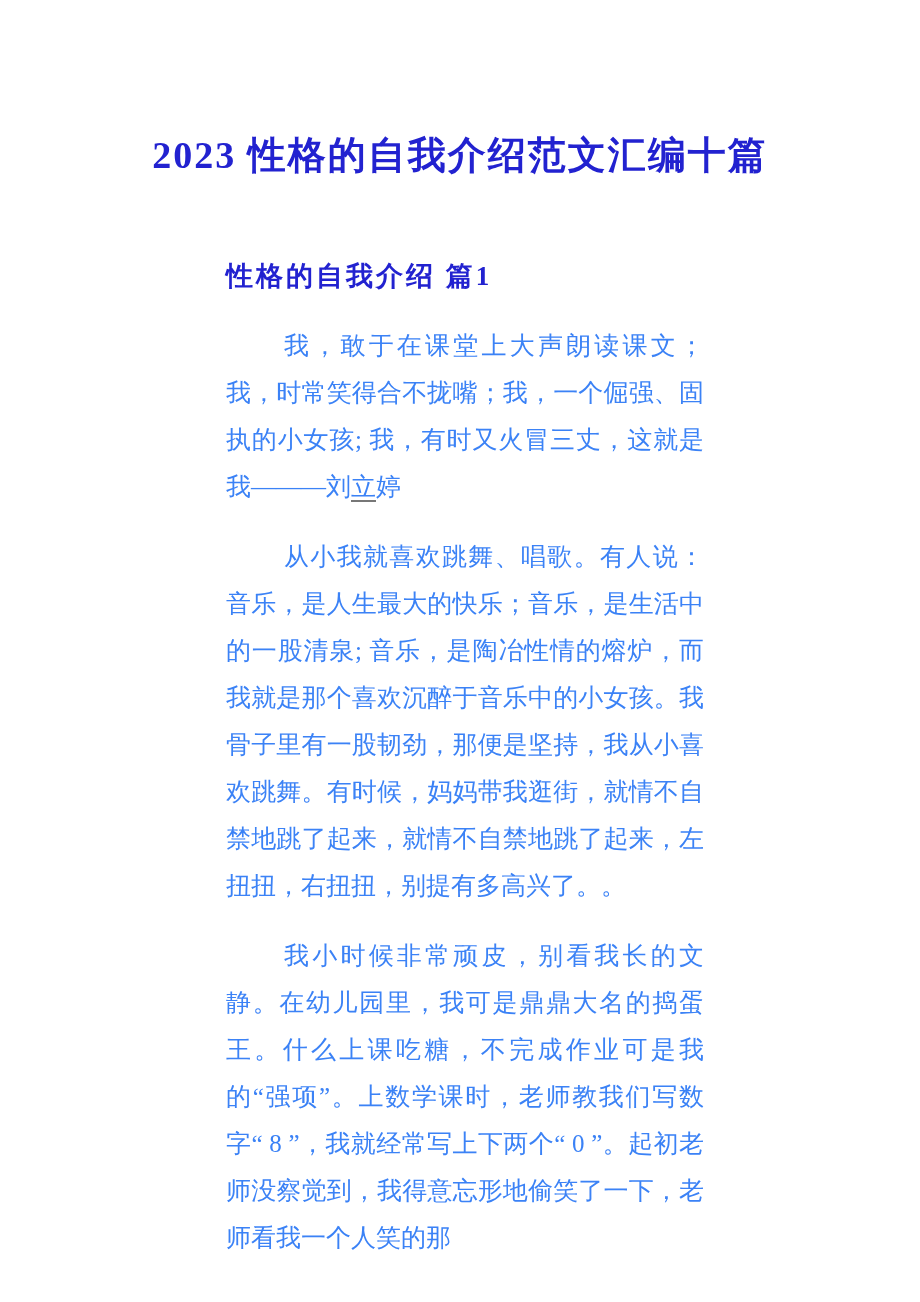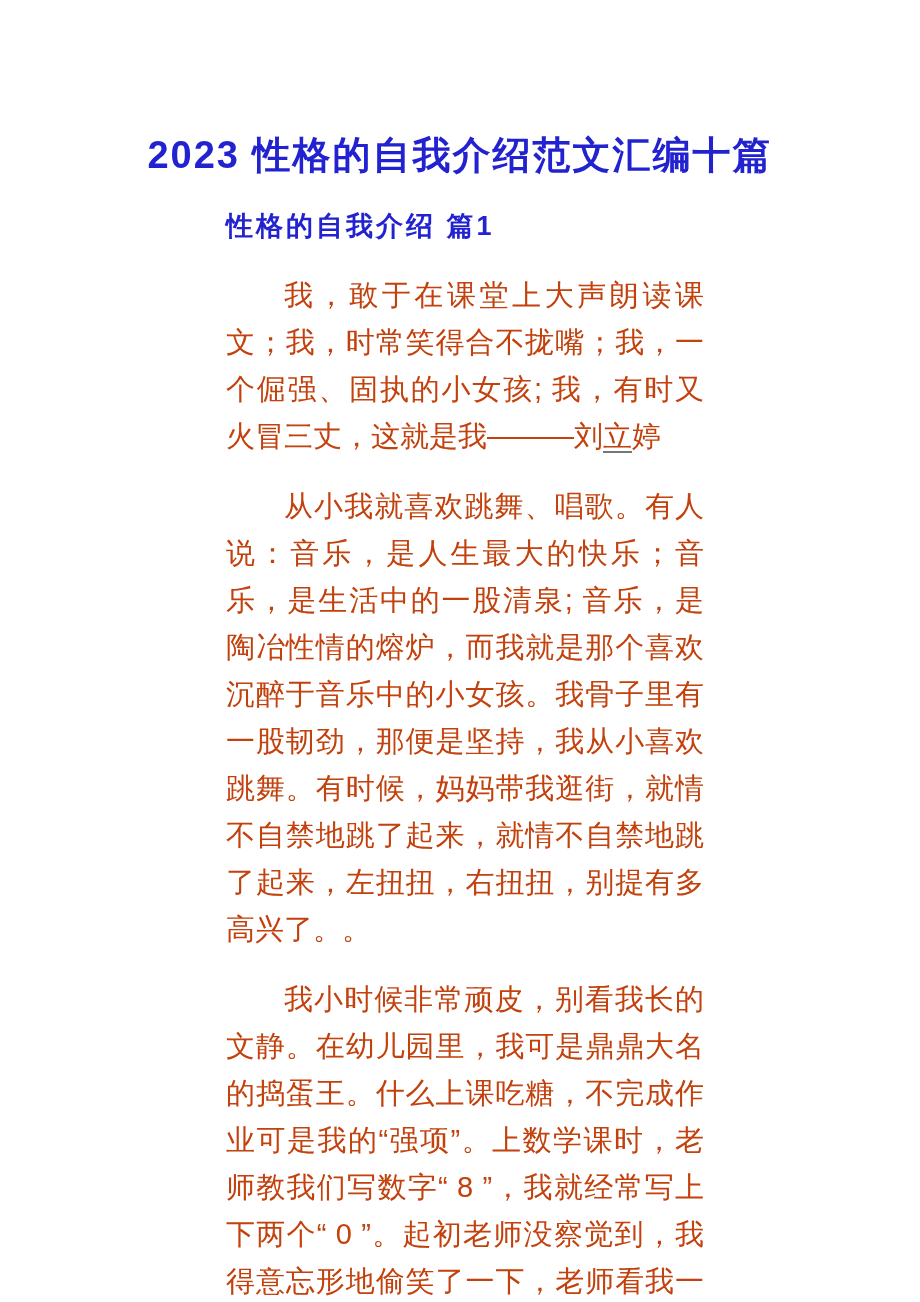--- a/index.html
+++ b/index.html
@@ -8,48 +8,48 @@
     padding: 0;
     background: #ffffff;
   }
   .page {
     position: relative;
     width: 748px;
     height: 1302px;
     margin: 0 auto;
     background: #ffffff;
     overflow: hidden;
-    font-family: Liberation Sans, sans-serif;
+    font-family: Liberation Serif, serif;
   }
   .doc-title {
     margin: 0;
     padding: 133px 0 0 0;
     text-align: center;
     font-size: 38px;
     font-weight: 700;
     line-height: 1.2;
     letter-spacing: 2px;
     color: #2222d0;
   }
   .section-heading {
-    margin: 30px 0 0 140px;
+    margin: 80px 0 0 140px;
     font-size: 27px;
     font-weight: 700;
     line-height: 35px;
     letter-spacing: 3px;
     color: #2222d0;
   }
   .body-text {
     margin: 28px 130px 0 140px;
   }
   .para {
     margin: 0 0 23px 0;
-    font-size: 29px;
+    font-size: 25px;
     line-height: 47px;
-    color: #c2410c;
+    color: #3b82f6;
     text-align: justify;
     text-indent: 58px;
   }
   .underlined {
     text-decoration: underline;
     text-decoration-color: #777777;
     text-underline-offset: 5px;
   }
 </style>
 </head>

